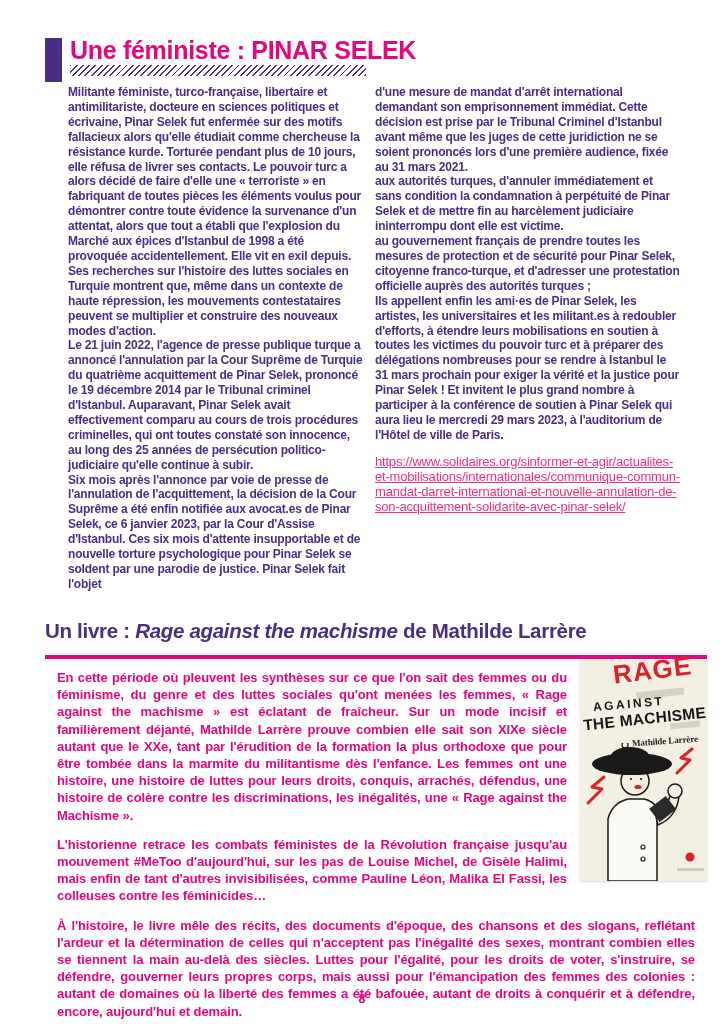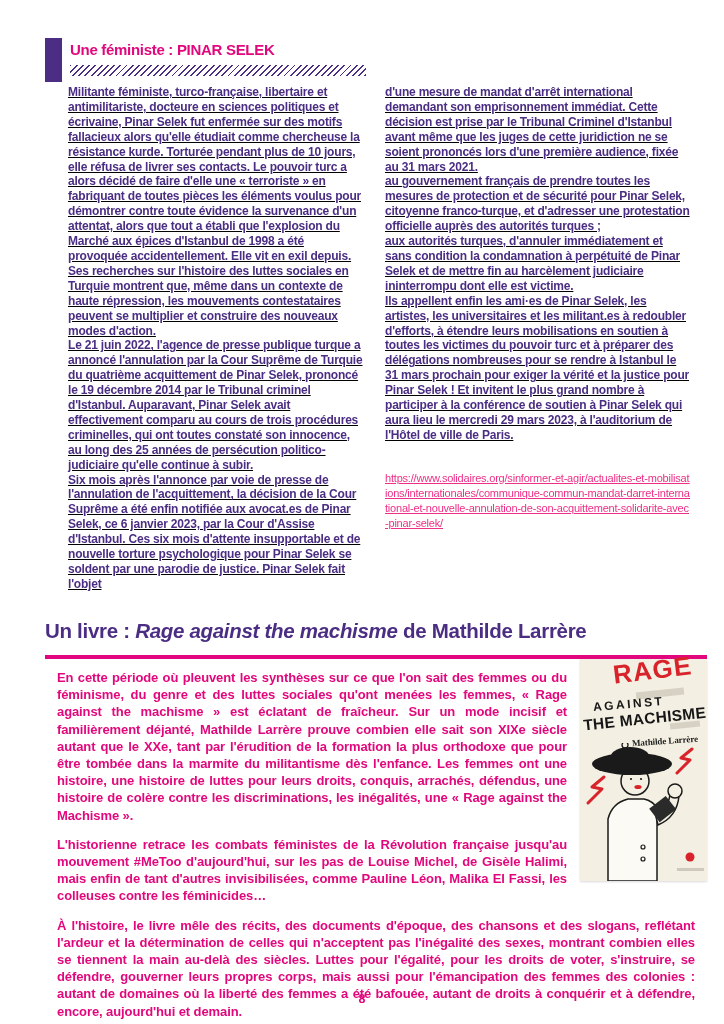--- a/index.html
+++ b/index.html
@@ -4,36 +4,36 @@
 <style>
   html,body { margin:0; padding:0; background:#ffffff; }
   .page {
     position:relative; width:724px; height:1024px; background:#ffffff;
     font-family:"Liberation Sans", sans-serif; overflow:hidden;
   }
   
   .sec1-head { position:absolute; left:45px; top:38px; display:flex; align-items:flex-start; }
   .head-bar { width:17px; height:44px; background:#4b2e83; margin-right:8px; }
   .sec1-title {
-    color:#e2077c; font-size:15px; font-weight:700; letter-spacing:-0.3px;
+    color:#e2077c; font-size:25px; font-weight:700; letter-spacing:-0.3px;
     line-height:24px; white-space:nowrap;
   }
   .hatch {
     margin-top:3px; width:296px; height:11px;
     background:repeating-linear-gradient(135deg, #4b2e83 0 1.4px, transparent 1.4px 4.4px);
   }
   
-  .columns { position:absolute; left:68px; top:85px; width:622px; display:flex; gap:19px;text-decoration:underline; }
+  .columns { position:absolute; left:68px; top:85px; width:622px; display:flex; gap:9px; }
   .col { color:#4b2e83; font-weight:700; font-size:12px; line-height:14.9px; letter-spacing:-0.2px; }
   .col-left  { width:298px; }
   .col-right { width:305px; }
   .col p { margin:0; }
   .solidaires-link {
-    display:block; margin-top:28px; color:#ee2f86; font-weight:400;
-    font-size:11px; line-height:15.2px; text-decoration:underline;
+    display:block; margin-top:11px; color:#ee2f86; font-weight:400;
+    font-size:13px; line-height:15.2px; text-decoration:underline;
     word-break:break-all; cursor:pointer;
   }
   
   .sec2-head {
     position:absolute; left:45px; top:619px; width:662px;
     color:#4b2e83; font-size:20.5px; font-weight:700; letter-spacing:-0.3px;
     padding-bottom:12px; border-bottom:4px solid #e2077c; white-space:nowrap;
   }
   .sec2-head .it { font-style:italic; }
   .sec2-body {
@@ -88,22 +88,22 @@
   </div>
 
   <div class="columns">
     <div class="col col-left">
       <p>Militante féministe, turco-française, libertaire et antimilitariste, docteure en sciences politiques et écrivaine, Pinar Selek fut enfermée sur des motifs fallacieux alors qu'elle étudiait comme chercheuse la résistance kurde. Torturée pendant plus de 10 jours, elle réfusa de livrer ses contacts. Le pouvoir turc a alors décidé de faire d'elle une « terroriste » en fabriquant de toutes pièces les éléments voulus pour démontrer contre toute évidence la survenance d'un attentat, alors que tout a établi que l'explosion du Marché aux épices d'Istanbul de 1998 a été provoquée accidentellement. Elle vit en exil depuis.  Ses recherches sur l'histoire des luttes sociales en Turquie montrent que, même dans un contexte de haute répression, les mouvements contestataires peuvent se multiplier et construire des nouveaux modes d'action.</p>
       <p>Le 21 juin 2022, l'agence de presse publique turque a annoncé l'annulation par la Cour Suprême de Turquie du quatrième acquittement de Pinar Selek, prononcé le 19 décembre 2014 par le Tribunal criminel d'Istanbul. Auparavant, Pinar Selek avait effectivement comparu au cours de trois procédures criminelles, qui ont toutes constaté son innocence, au long des 25 années de persécution politico-judiciaire qu'elle continue à subir.</p>
       <p>Six mois après l'annonce par voie de presse de l'annulation de l'acquittement, la décision de la Cour Suprême a été enfin notifiée aux avocat.es de Pinar Selek, ce 6 janvier 2023, par la Cour d'Assise d'Istanbul. Ces six mois d'attente insupportable et de nouvelle torture psychologique pour Pinar Selek se soldent par une parodie de justice. Pinar Selek fait l'objet</p>
     </div>
     <div class="col col-right">
       <p>d'une mesure de mandat d'arrêt international demandant son emprisonnement immédiat. Cette décision est prise par le Tribunal Criminel d'Istanbul avant même que les juges de cette juridiction ne se soient prononcés lors d'une première audience, fixée au 31 mars 2021.</p>
+      <p>aux autorités turques, d'annuler immédiatement et sans condition la condamnation à perpétuité de Pinar Selek et de mettre fin au harcèlement judiciaire ininterrompu dont elle est victime.</p>
       <p>au gouvernement français de prendre toutes les mesures de protection et de sécurité pour Pinar Selek, citoyenne franco-turque, et d'adresser une protestation officielle auprès des autorités turques ;</p>
-      <p>aux autorités turques, d'annuler immédiatement et sans condition la condamnation à perpétuité de Pinar Selek et de mettre fin au harcèlement judiciaire ininterrompu dont elle est victime.</p>
       <p>Ils appellent enfin les ami·es de Pinar Selek, les artistes, les universitaires et les militant.es à redoubler d'efforts, à étendre leurs mobilisations en soutien à toutes les victimes du pouvoir turc et à préparer des délégations nombreuses pour se rendre à Istanbul le 31 mars prochain pour exiger la vérité et la justice pour Pinar Selek ! Et invitent le plus grand nombre à participer à la conférence de soutien à Pinar Selek qui aura lieu le mercredi 29 mars 2023, à l'auditorium de l'Hôtel de ville de Paris.</p>
       <a class="solidaires-link">https://www.solidaires.org/sinformer-et-agir/actualites-et-mobilisations/internationales/communique-commun-mandat-darret-international-et-nouvelle-annulation-de-son-acquittement-solidarite-avec-pinar-selek/</a>
     </div>
   </div>
 
   <div class="sec2-head">
     <span>Un livre : </span><span class="it">Rage against the machisme</span><span> de Mathilde Larrère</span>
   </div>
 
   <div class="sec2-body">

